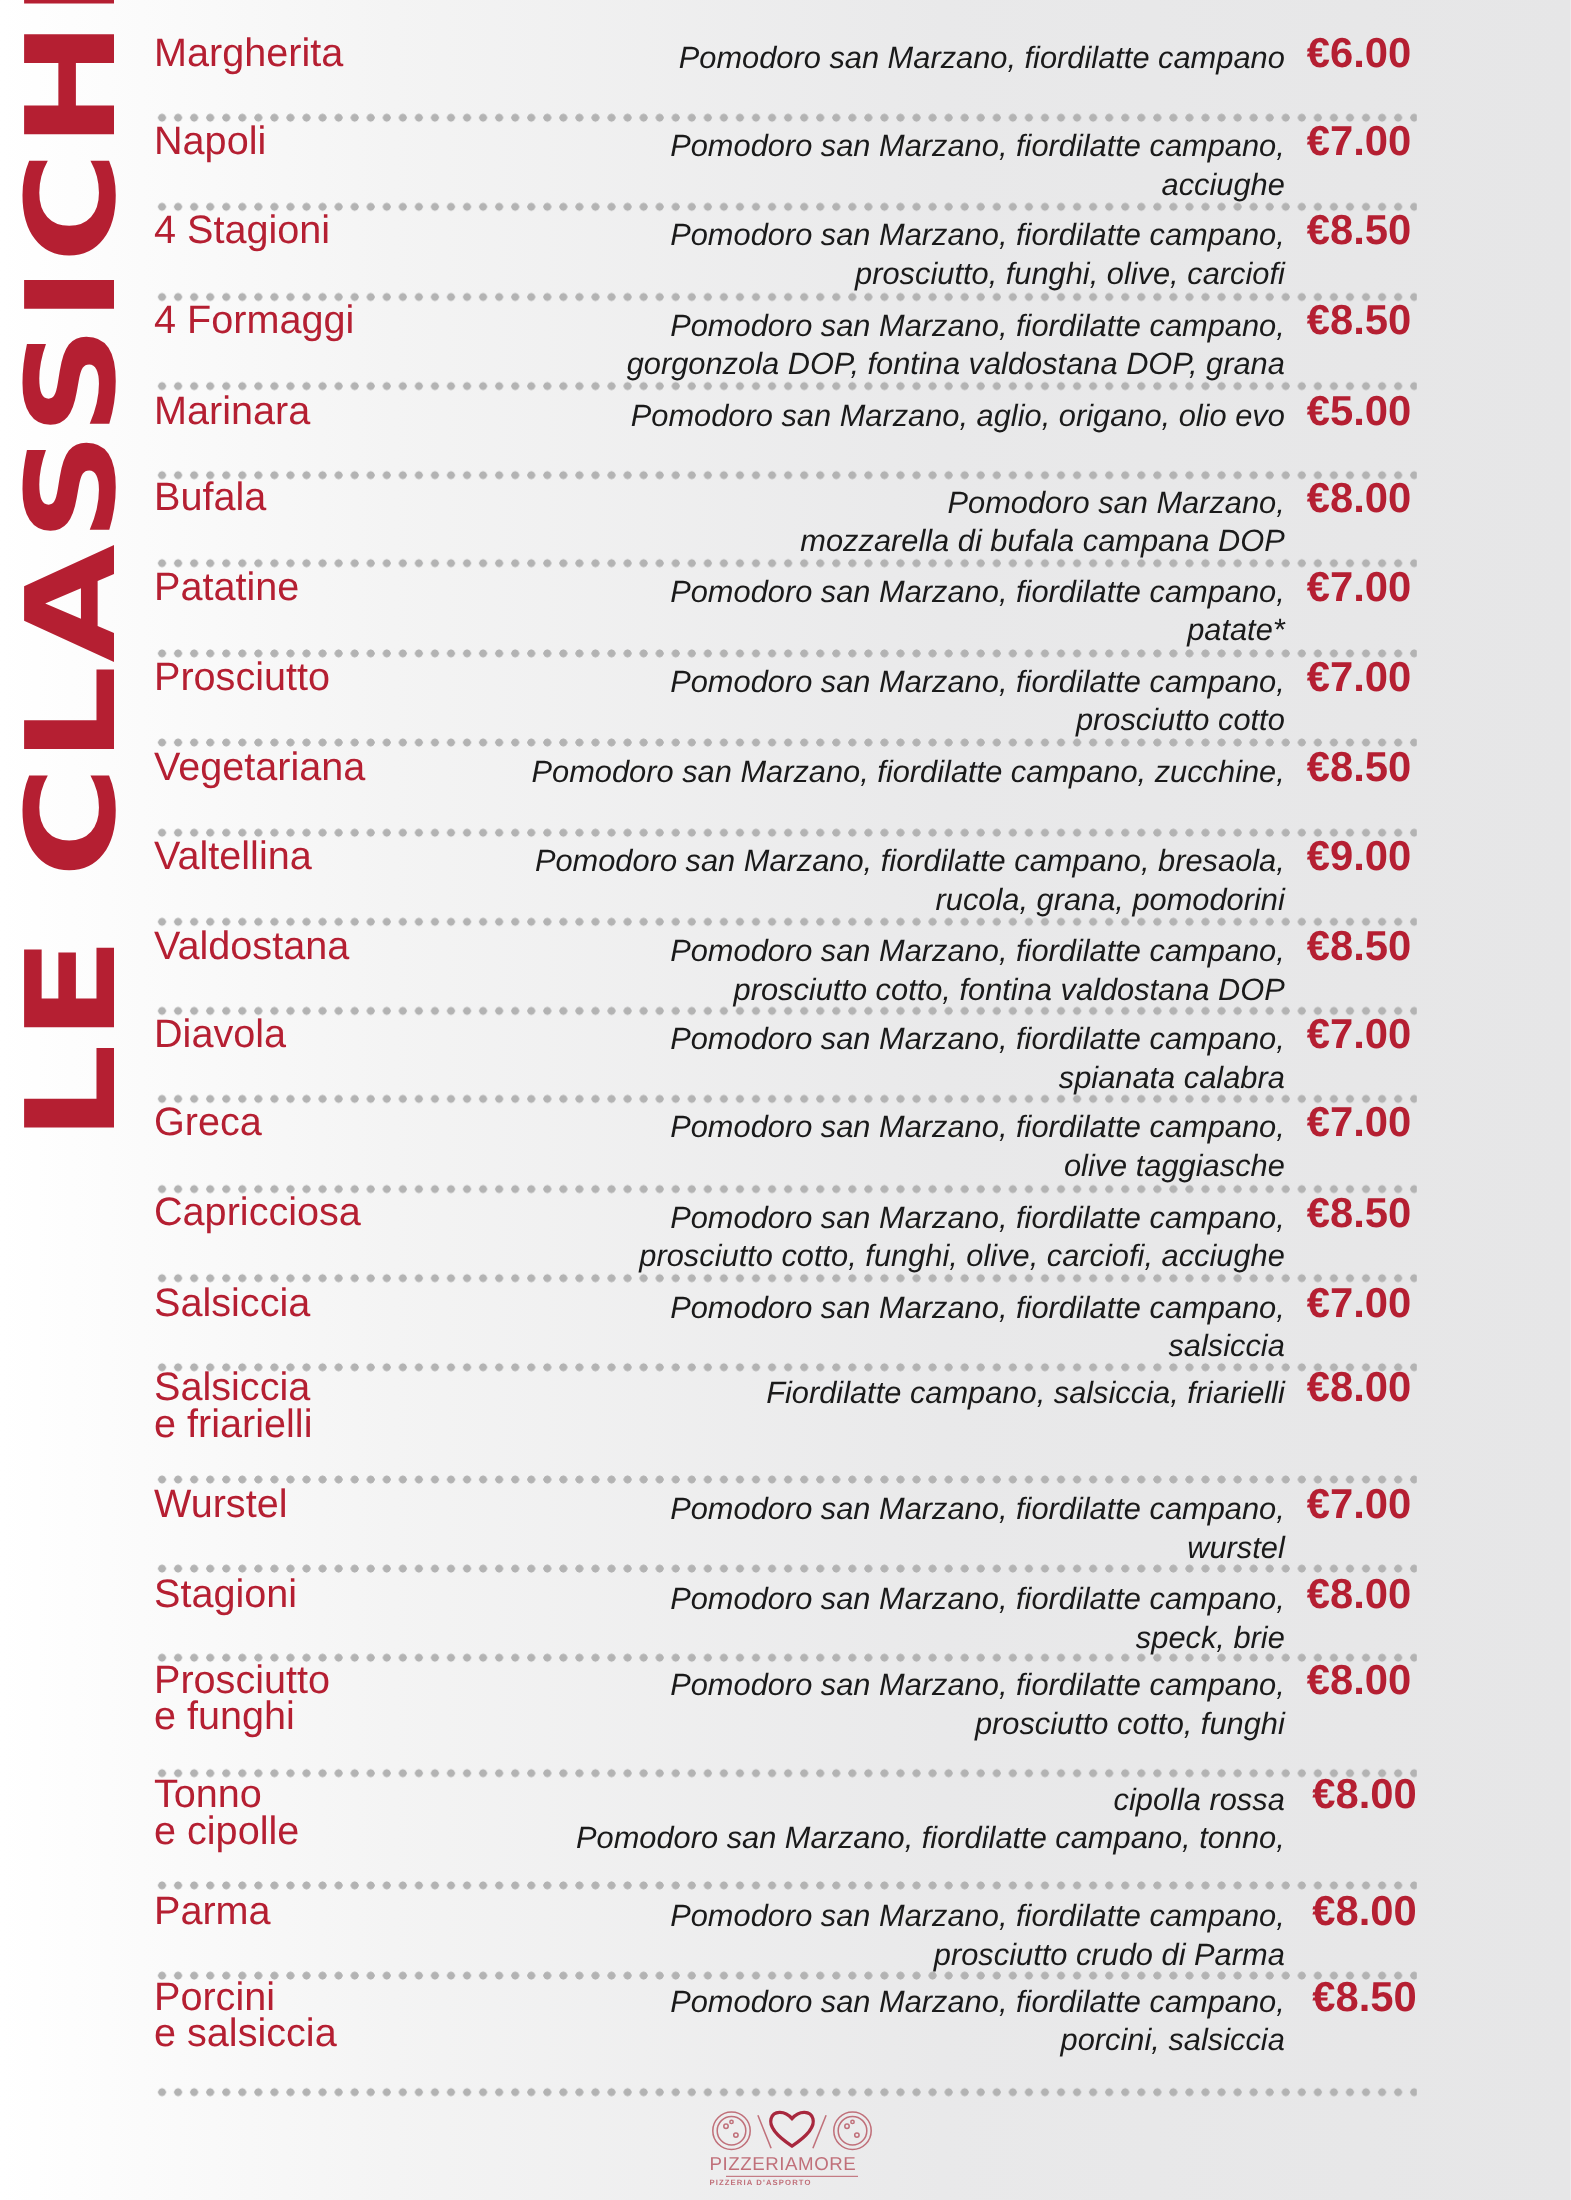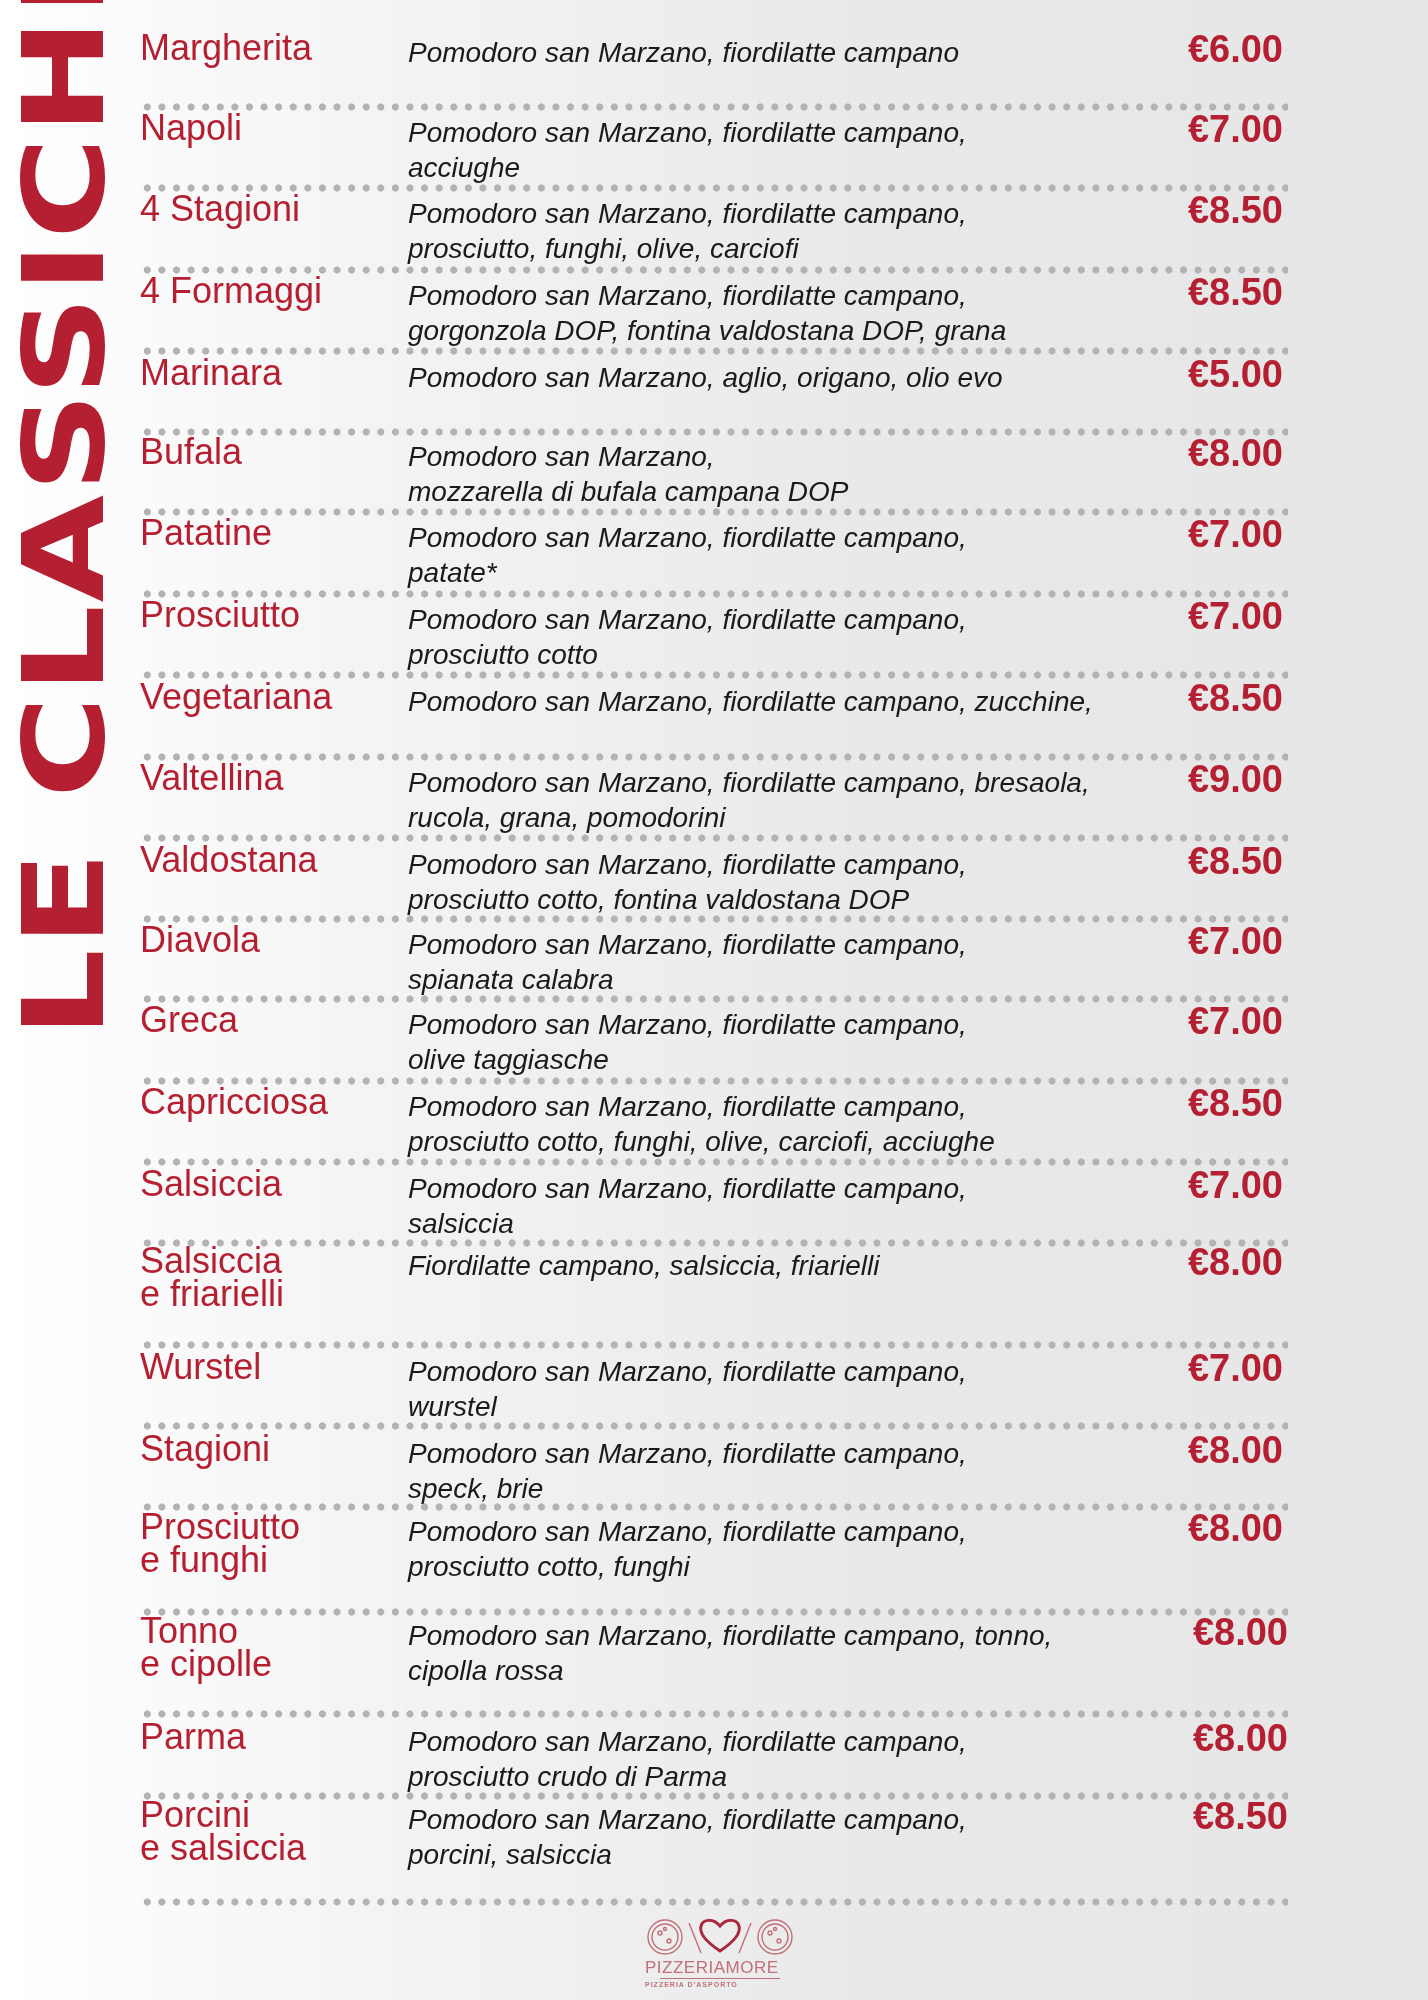--- a/index.html
+++ b/index.html
@@ -21,21 +21,21 @@
   .side-title span.stretch { transform: rotate(-90deg) scaleX(1.18) scaleY(0.95); }
   .row { position:absolute; left:140px; width:1150px; }
   .name {
     position:absolute; left:0; top:0; width:270px;
     font-family:"Liberation Sans", sans-serif; font-weight:normal;
     font-size:36px; line-height:33px; color:#b51f32;
   }
   .desc {
     position:absolute; left:268px; top:4px; width:760px;
     font-family:"Liberation Sans", sans-serif; font-style:italic;
-    font-size:28px; line-height:35px; color:#1a1a1a;
+    font-size:28px; line-height:35px; color:#1a1a1a;text-align:right;
   }
   .price {
     position:absolute; right:7px; top:0;
     font-family:"Liberation Sans", sans-serif; font-weight:bold;
     font-size:38px; line-height:36px; color:#b51f32;
   }
   .dots {
     position:absolute; left:140px; width:1148px; height:8px;
     background-image: radial-gradient(circle, #b3b3b3 3.4px, transparent 3.8px);
     background-size:14.6px 8px; background-repeat:repeat-x;
@@ -201,22 +201,22 @@
         <div>prosciutto cotto, funghi</div>
       </div>
       <div class="price">€8.00</div>
     </div>
     <div class="row" style="top: 1614px;">
       <div class="name">
         <div>Tonno</div>
         <div>e cipolle</div>
       </div>
       <div class="desc">
+        <div>cipolla rossa</div>
         <div>Pomodoro san Marzano, fiordilatte campano, tonno,</div>
-        <div>cipolla rossa</div>
       </div>
       <div class="price" style="right: 2px;">€8.00</div>
     </div>
     <div class="row" style="top: 1720px;">
       <div class="name">Parma</div>
       <div class="desc">
         <div>Pomodoro san Marzano, fiordilatte campano,</div>
         <div>prosciutto crudo di Parma</div>
       </div>
       <div class="price" style="right: 2px;">€8.00</div>

